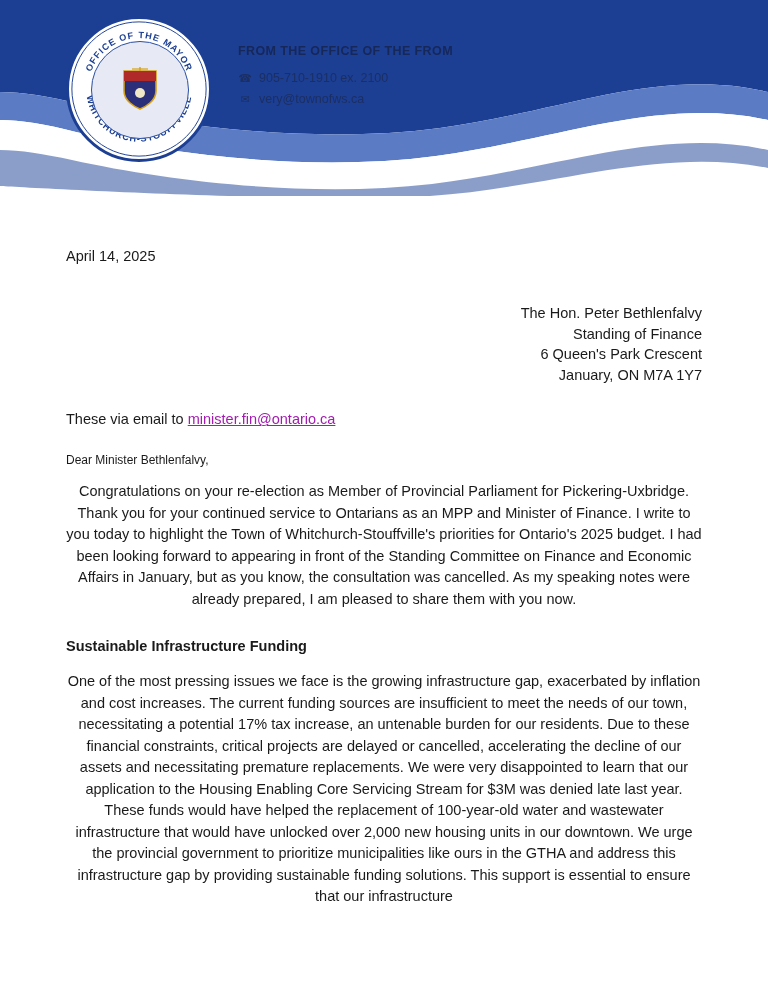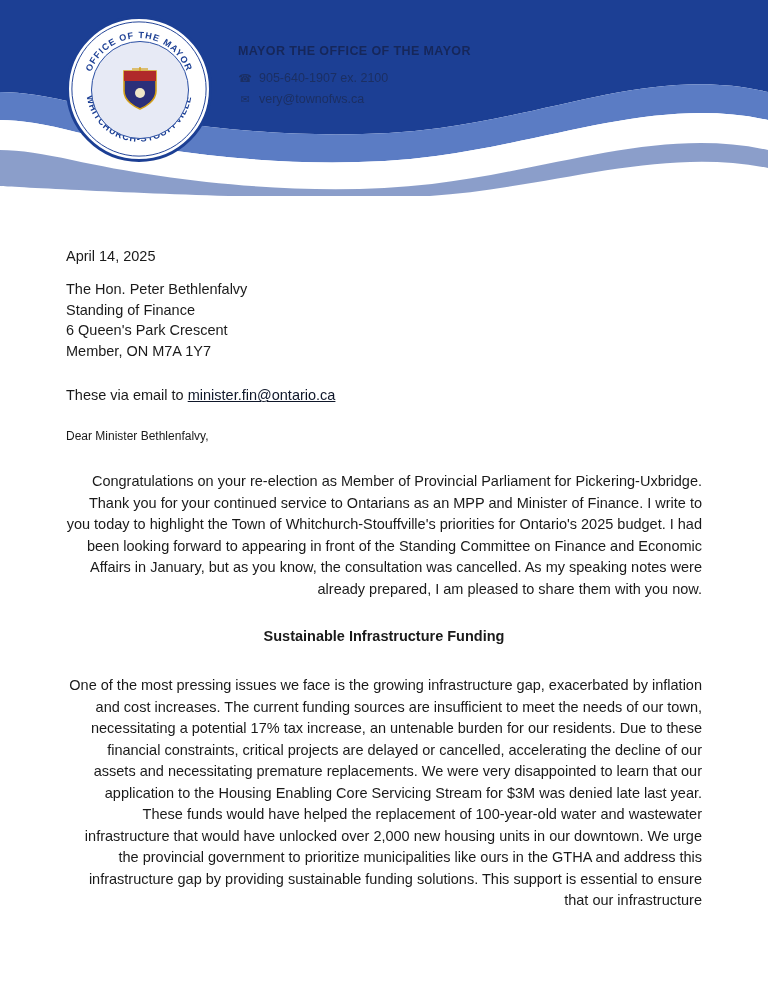--- a/index.html
+++ b/index.html
@@ -103,48 +103,48 @@
   .content {
     margin: 0 66px 0 66px;
     width: 636px;
   }
   .date {
     margin-top: 50px;
     font-size: 14.5px;
     line-height: 21px;
   }
   .addr {
-    margin-top: 12px;
+    margin-top: 36px;
     font-size: 14.5px;
     line-height: 20.6px;
+    text-align: right;
   }
   .sent-via {
     margin-top: 26px;
     font-size: 14.5px;
   }
   .sent-via a {
-    color: #0f172a;
+    color: #a21caf;
     text-decoration: underline;
   }
   .salutation {
     margin-top: 26px;
     font-size: 12px;
   }
   p.para {
-    margin: 28px 0 0 0;
+    margin: 14px 0 0 0;
     font-size: 14.5px;
     line-height: 21.5px;
-    text-align: right;
+    text-align: center;
   }
   h2.section-heading {
     margin: 26px 0 0 0;
     font-size: 14.5px;
     font-weight: bold;
     line-height: 21px;
-    text-align: center;
   }
 </style>
 </head>
 <body>
 
 <div class="letterhead">
   <svg class="wave" viewBox="0 0 768 196" preserveAspectRatio="none">
     <path d="M0,0 L768,0 L768,92 C660,66 560,112 440,128 C320,144 180,128 80,104 C48,96 22,92 0,92 Z" fill="#1c3f94"></path>
     <path d="M0,92 C22,92 48,96 80,104 C180,128 320,144 440,128 C560,112 660,66 768,92 L768,120 C660,96 556,140 436,156 C316,172 176,156 76,132 C46,124 20,120 0,120 Z" fill="#5b7cc4"></path>
     <path d="M0,120 C20,120 46,124 76,132 C176,156 316,172 436,156 C556,140 660,96 768,120 L768,150 C660,126 552,170 432,184 C312,198 172,182 72,160 C44,154 20,150 0,150 Z" fill="#ffffff"></path>
@@ -169,42 +169,42 @@
     <svg class="shield" viewBox="0 0 38 44">
       <path d="M3,4 L35,4 L35,24 C35,34 24,40 19,42 C14,40 3,34 3,24 Z" fill="#2b2f7a" stroke="#d4a017" stroke-width="1.6"></path>
       <path d="M3,4 L35,4 L35,14 L3,14 Z" fill="#b02a2a"></path>
       <circle cx="19" cy="26" r="5" fill="#f0e6c8"></circle>
       <path d="M19,-1 L19,4" stroke="#d4a017" stroke-width="1.4"></path>
       <path d="M11,2 L27,2" stroke="#d4a017" stroke-width="1.2"></path>
     </svg>
   </div>
 
   <div class="header-text">
-    <div class="from-line">MAYOR THE OFFICE OF THE MAYOR</div>
+    <div class="from-line">FROM THE OFFICE OF THE FROM</div>
     <div class="contact">
       <span class="gi">☎</span>
-      <span>905-640-1907 ex. 2100</span>
+      <span>905-710-1910 ex. 2100</span>
     </div>
     <div class="contact">
       <span class="gi">✉</span>
       <span>very@townofws.ca</span>
     </div>
   </div>
 </div>
 
 <div class="page-body">
   <div class="content">
 
     <div class="date">April 14, 2025</div>
 
     <div class="addr">
       <div>The Hon. Peter Bethlenfalvy</div>
       <div>Standing of Finance</div>
       <div>6 Queen's Park Crescent</div>
-      <div>Member, ON M7A 1Y7</div>
+      <div>January, ON M7A 1Y7</div>
     </div>
 
     <div class="sent-via">
       <span>These via email to </span><a href="#">minister.fin@ontario.ca</a>
     </div>
 
     <div class="salutation">Dear Minister Bethlenfalvy,</div>
 
     <p class="para">Congratulations on your re-election as Member of Provincial Parliament for Pickering-Uxbridge. Thank you for your continued service to Ontarians as an MPP and Minister of Finance. I write to you today to highlight the Town of Whitchurch-Stouffville's priorities for Ontario's 2025 budget. I had been looking forward to appearing in front of the Standing Committee on Finance and Economic Affairs in January, but as you know, the consultation was cancelled. As my speaking notes were already prepared, I am pleased to share them with you now.</p>
 

